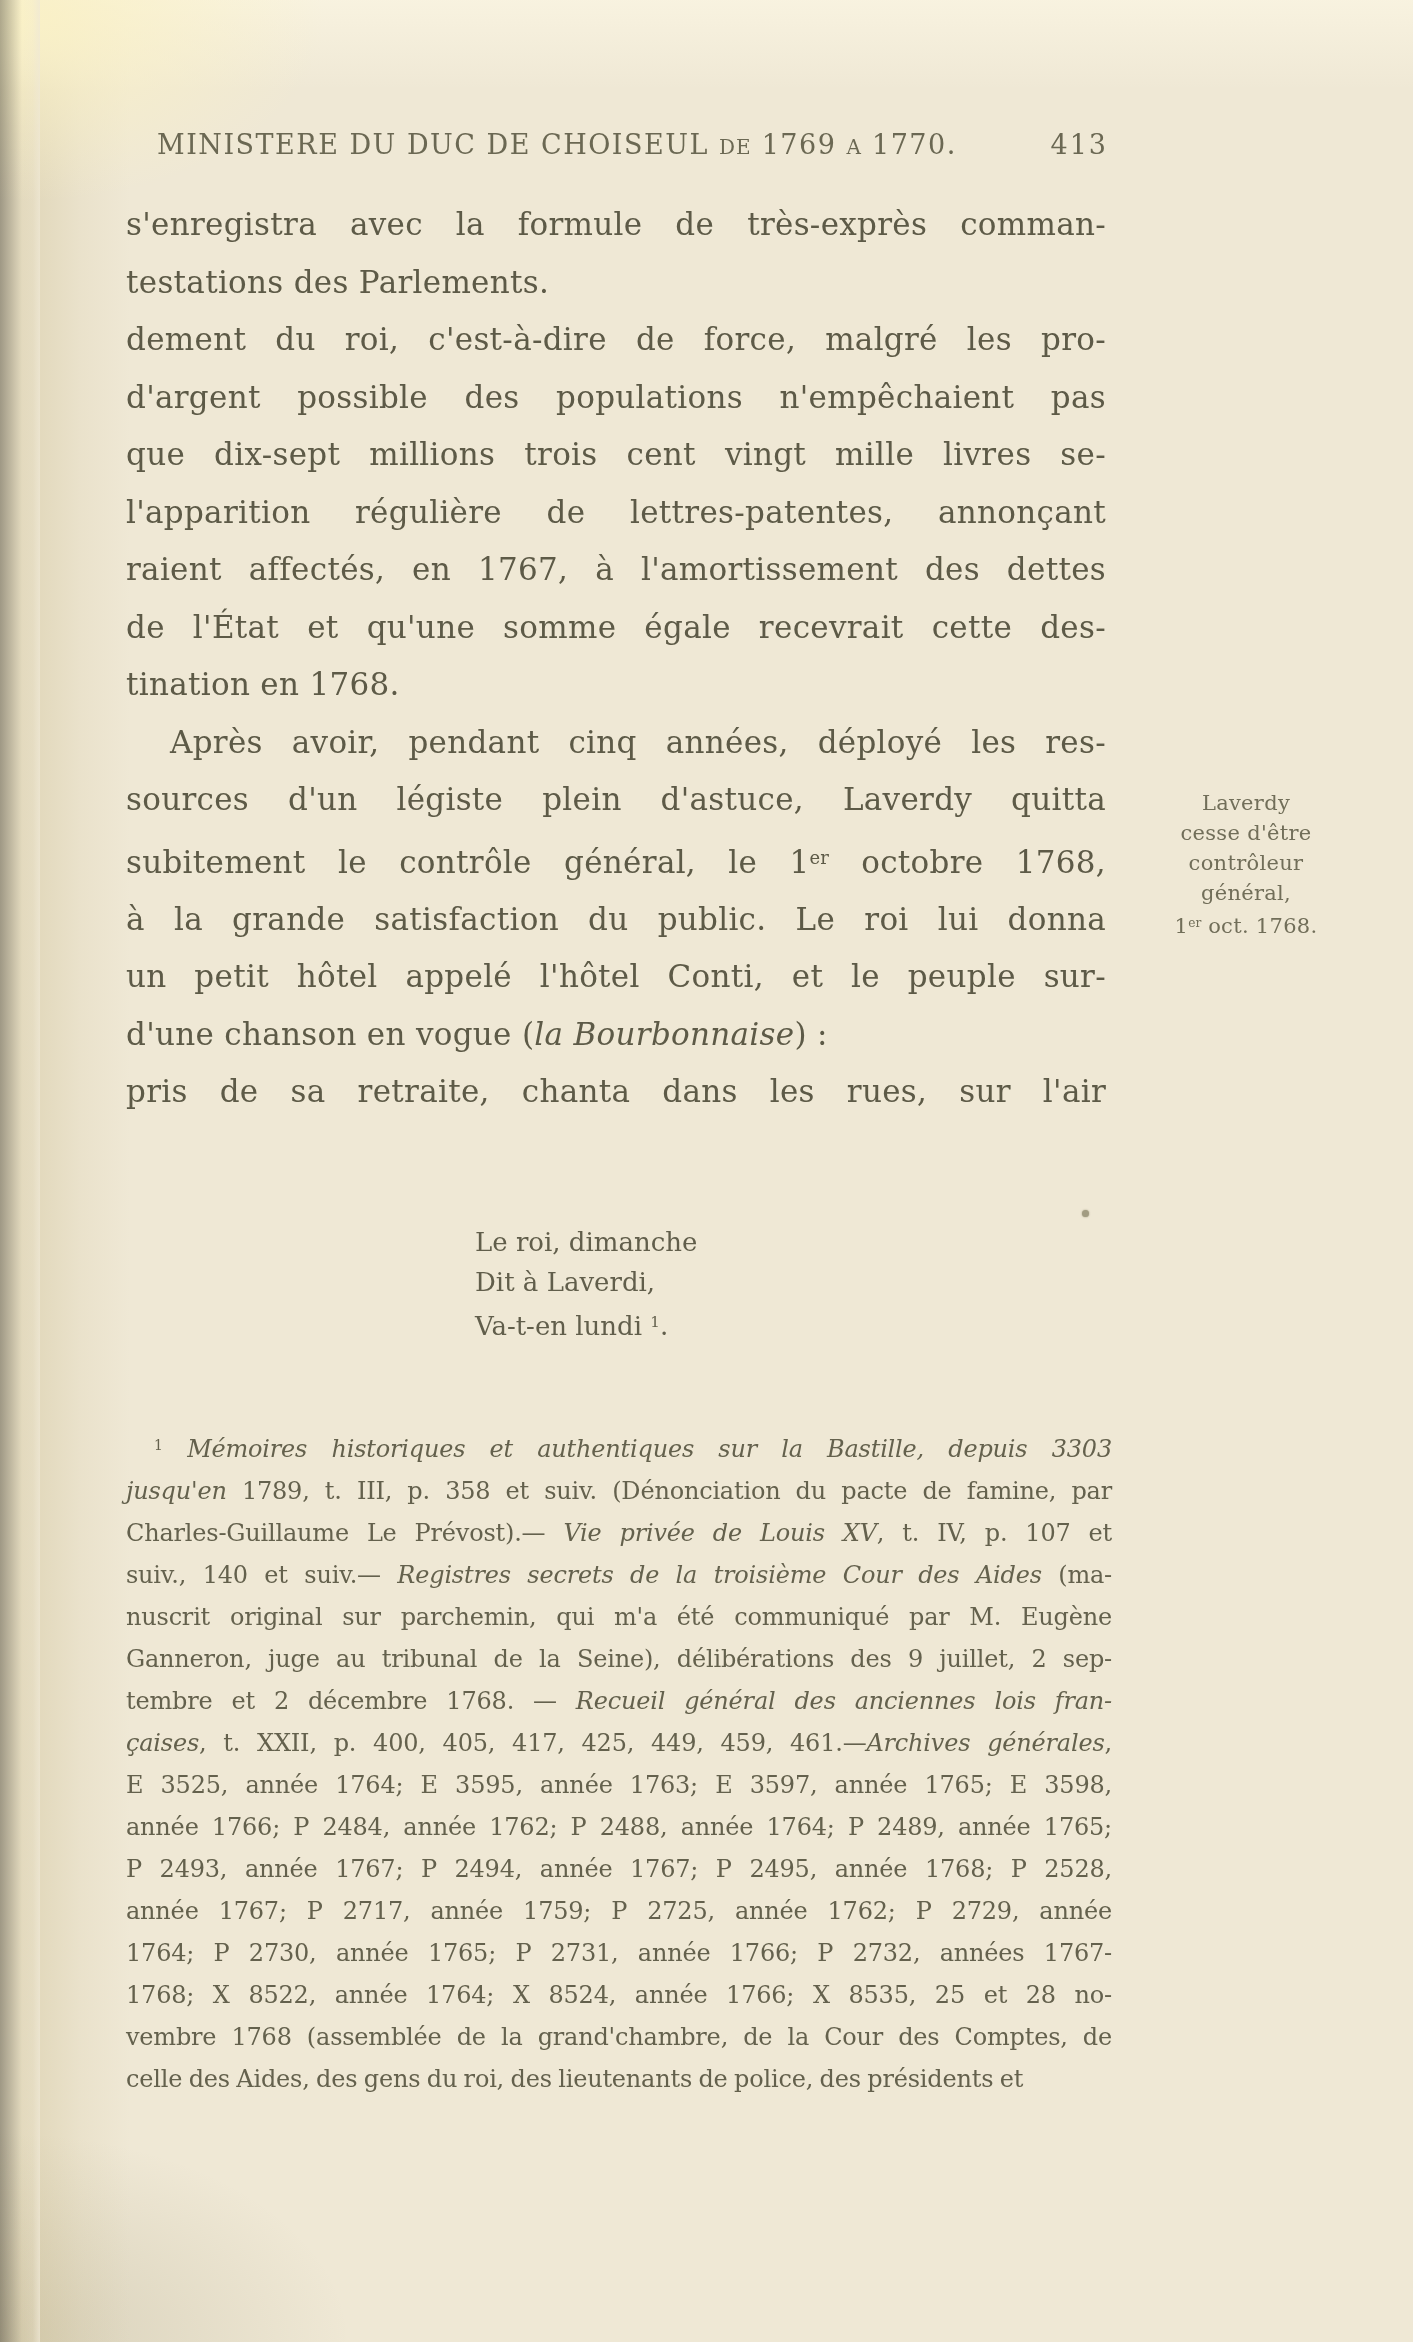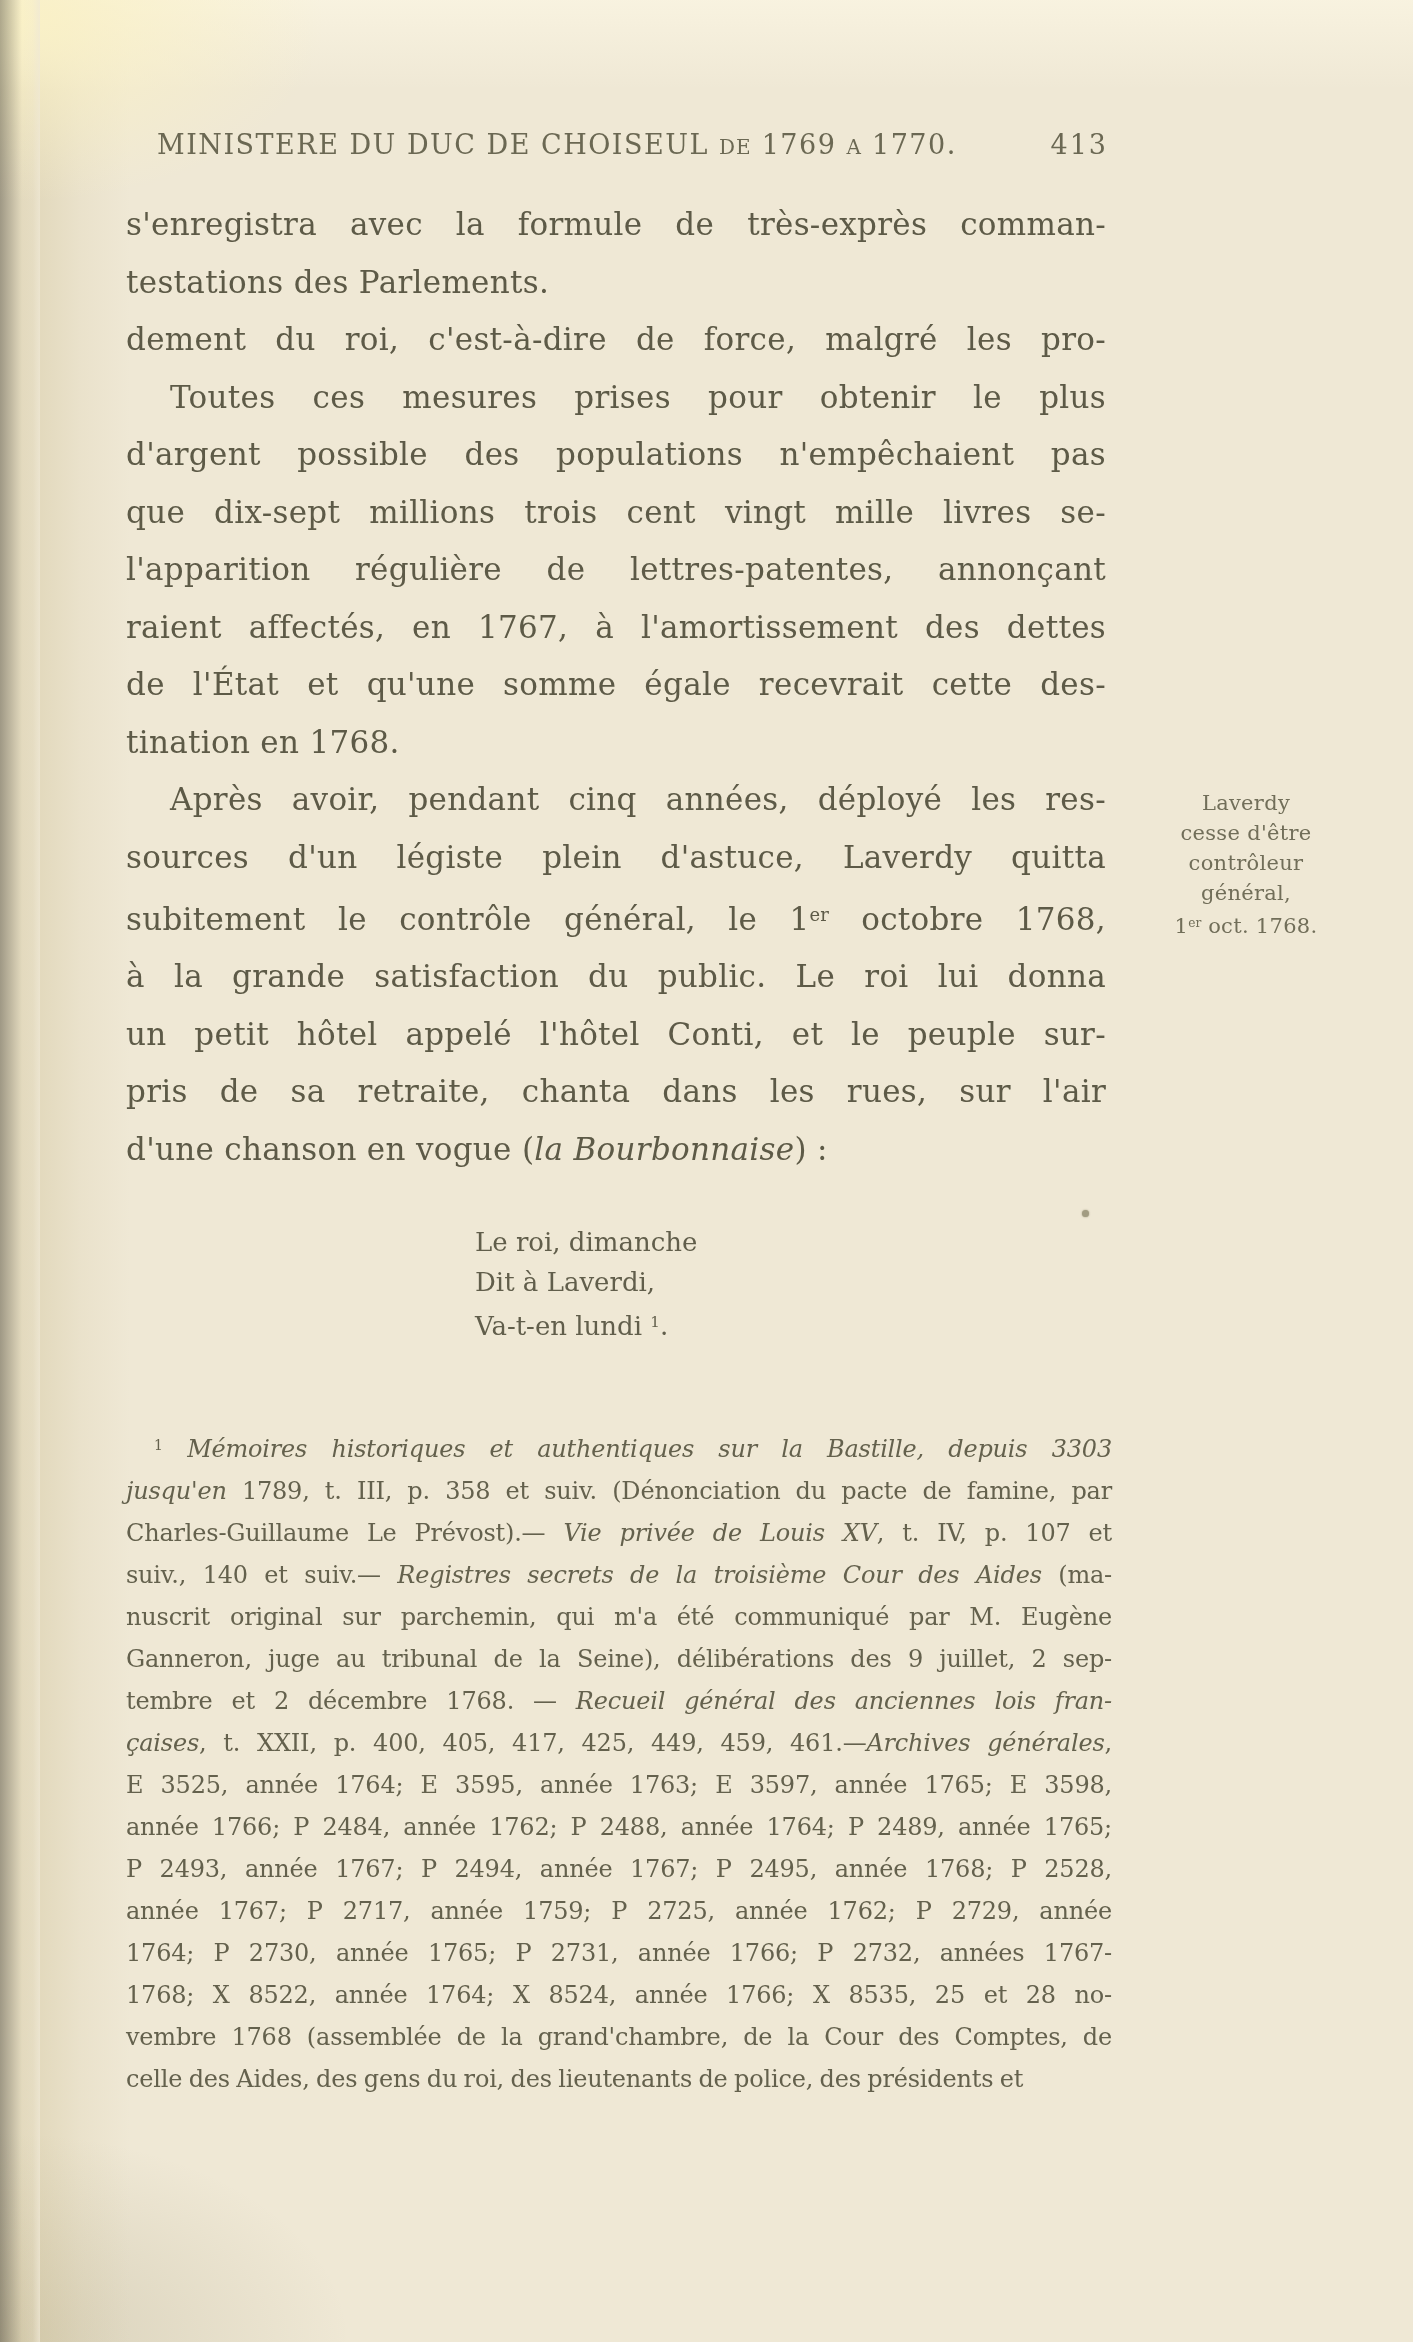--- a/index.html
+++ b/index.html
@@ -90,36 +90,35 @@
     <span class="page-number">413</span>
   </div>
 
   <div class="body-text" id="body-text">
       <div class="paragraph">
         <div class="line"><span>s'enregistra avec la formule de très-exprès comman-</span></div>
         <div class="line short"><span>testations des Parlements.</span></div>
         <div class="line"><span>dement du roi, c'est-à-dire de force, malgré les pro-</span></div>
       </div>
       <div class="paragraph">
-        <div class="line indent"><span>Toutes ces mesures prises pour obtenir le plus</span></div>
         <div class="line"><span>d'argent possible des populations n'empêchaient pas</span></div>
         <div class="line"><span>que dix-sept millions trois cent vingt mille livres se-</span></div>
         <div class="line"><span>l'apparition régulière de lettres-patentes, annonçant</span></div>
         <div class="line"><span>raient affectés, en 1767, à l'amortissement des dettes</span></div>
         <div class="line"><span>de l'État et qu'une somme égale recevrait cette des-</span></div>
         <div class="line short"><span>tination en 1768.</span></div>
       </div>
       <div class="paragraph">
         <div class="line indent"><span>Après avoir, pendant cinq années, déployé les res-</span></div>
         <div class="line"><span>sources d'un légiste plein d'astuce, Laverdy quitta</span></div>
         <div class="line"><span>subitement le contrôle général, le 1</span><span class="sup">er</span><span> octobre 1768,</span></div>
         <div class="line"><span>à la grande satisfaction du public. Le roi lui donna</span></div>
         <div class="line"><span>un petit hôtel appelé l'hôtel Conti, et le peuple sur-</span></div>
+        <div class="line short"><span>d'une chanson en vogue (</span><span class="i">la Bourbonnaise</span><span>) :</span></div>
         <div class="line"><span>pris de sa retraite, chanta dans les rues, sur l'air</span></div>
-        <div class="line short"><span>d'une chanson en vogue (</span><span class="i">la Bourbonnaise</span><span>) :</span></div>
       </div>
     </div>
 
   <div class="margin-note" id="margin-note">
       <div class="line"><span>Laverdy</span></div>
       <div class="line"><span>cesse d'être</span></div>
       <div class="line"><span>contrôleur</span></div>
       <div class="line"><span>général,</span></div>
       <div class="line"><span>1</span><span class="sup">er</span><span> oct. 1768.</span></div>
     </div>

